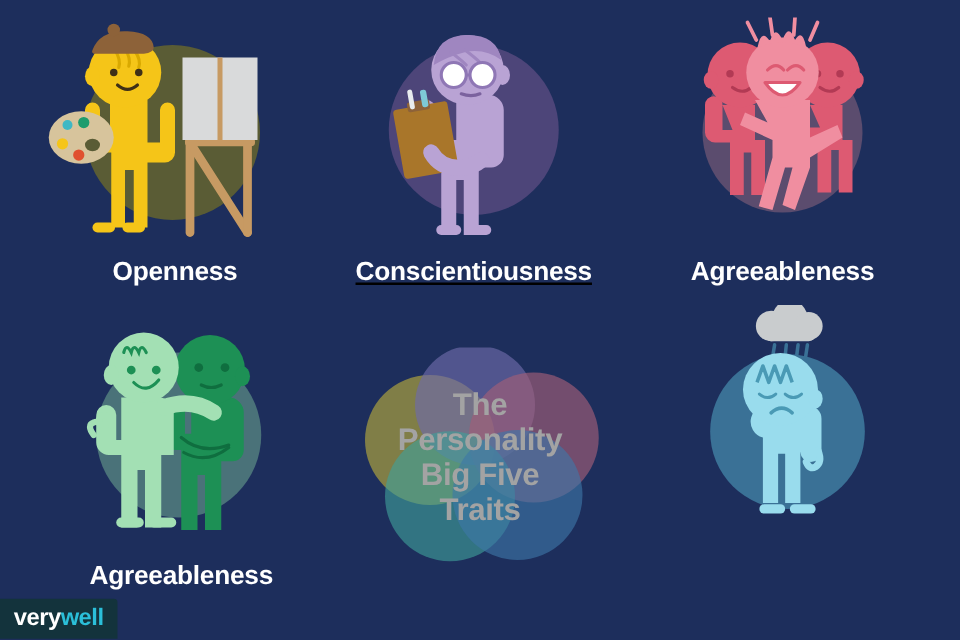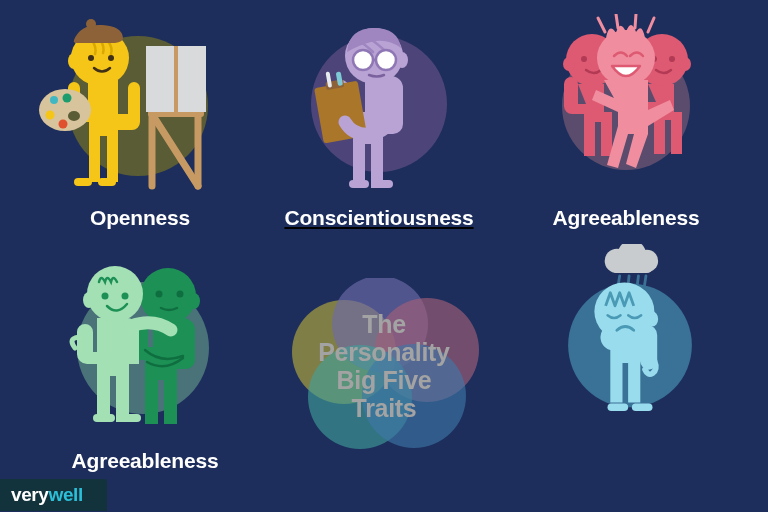--- a/index.html
+++ b/index.html
@@ -71,21 +71,21 @@
     letter-spacing: -0.3px;
   }
   #venn-title span { display: block; white-space: nowrap; }
 
   
   #logo {
     position: absolute;
     left: 0px;
     top: 479px;
     background: #13333c;
-    padding: 6px 24px 7px 11px;
+    padding: 6px 11px 7px 11px;
     border-radius: 0 3px 0 0;
     font-size: 19px;
     font-weight: bold;
     letter-spacing: -0.4px;
     line-height: 1;
   }
   #logo .very { color: #ffffff; }
   #logo .well { color: #2bbfd9; }
 </style>
 </head>

